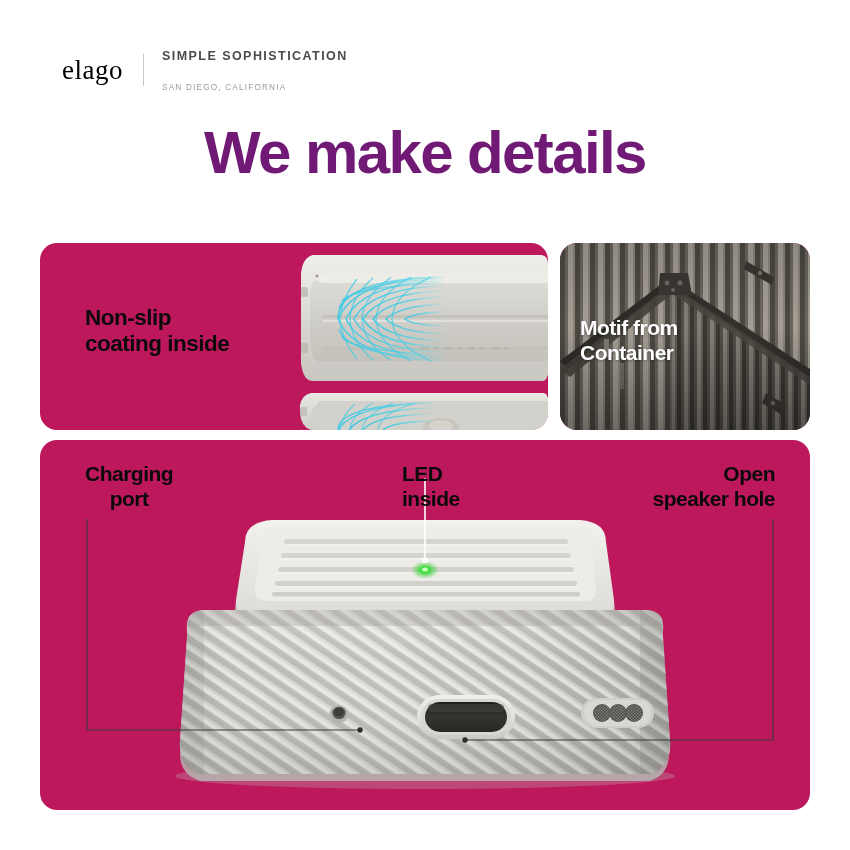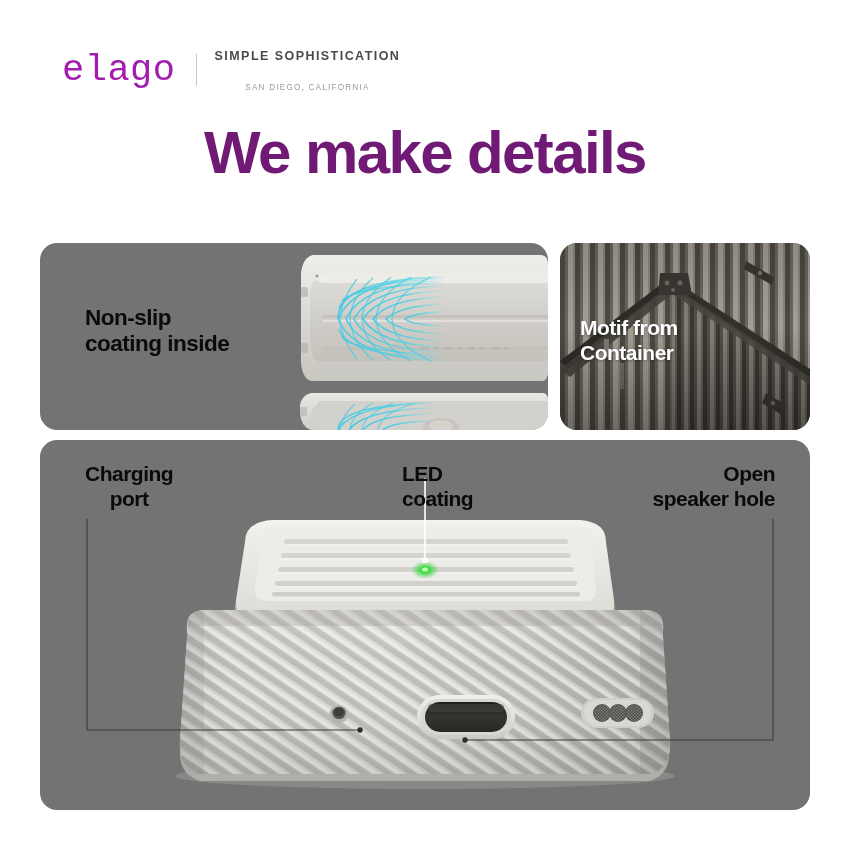--- a/index.html
+++ b/index.html
@@ -7,44 +7,44 @@
     width: 850px; height: 850px;
     background: #ffffff;
     font-family: "Liberation Sans", sans-serif;
     overflow: hidden;
   }
   .page { position: relative; width: 850px; height: 850px; background: #fff; }
 
   
   .brand { position: absolute; left: 62px; top: 50px; display: flex; align-items: center; height: 40px; }
   .brand-logo {
-    font-family: Liberation Mono, monospace;
-    font-size: 37px; letter-spacing: 0.5px; color: #a21caf; font-weight: 400;
+    font-family: Liberation Serif, serif;
+    font-size: 27px; letter-spacing: 0.5px; color: #000000; font-weight: 400;
     line-height: 1;
   }
   .brand-div { width: 1px; height: 32px; background: #c9c9c9; margin: 0 18px 0 20px; }
-  .brand-txt { display: flex; flex-direction: column; align-items: center; gap: 20px; }
+  .brand-txt { display: flex; flex-direction: column; align-items: flex-start; gap: 20px; }
   .brand-tag {
     font-size: 12.5px; font-weight: 700; letter-spacing: 1.45px; color: #4a4a4a;
     white-space: nowrap;
   }
   .brand-sub {
     font-size: 8.2px; font-weight: 400; letter-spacing: 1.2px; color: #9a9a9a;
     white-space: nowrap;
   }
 
   
   .headline {
     position: absolute; left: 0; top: 118px; width: 850px; text-align: center;
     font-size: 60px; font-weight: 700; color: #701a75; letter-spacing: -1.6px;
     font-family: "Liberation Sans", sans-serif;
   }
 
   
-  .card { position: absolute; background: #737373; border-radius: 17px; overflow: hidden; }
+  .card { position: absolute; background: #be185d; border-radius: 17px; overflow: hidden; }
   #card-nonslip  { left: 40px;  top: 243px; width: 508px; height: 187px; }
   #card-motif    { left: 560px; top: 243px; width: 250px; height: 187px; }
   #card-details  { left: 40px;  top: 440px; width: 770px; height: 370px; }
 
   .card-label {
     position: absolute; font-weight: 700; color: #0a0a0a; line-height: 1.17;
     letter-spacing: -0.5px; white-space: pre-line; z-index: 6;
   }
   #label-nonslip { left: 45px; top: 62px; font-size: 22.5px; }
   #label-motif   { left: 20px; top: 73px; font-size: 21px; color: #ffffff;
@@ -407,18 +407,18 @@
           <path d="M733 79 L733 300 L425 300"></path>
         </g>
         <circle cx="320" cy="290" r="2.7" fill="#2d2d2d"></circle>
         <circle cx="425" cy="300" r="2.7" fill="#2d2d2d"></circle>
       </svg>
     </div>
 
     <div class="callout" id="callout-charging">Charging
 port</div>
     <div class="callout" id="callout-led">LED
-coating</div>
+inside</div>
     <div class="callout" id="callout-speaker">Open
 speaker hole</div>
   </div>
 
 </div>
 
 </body></html>

